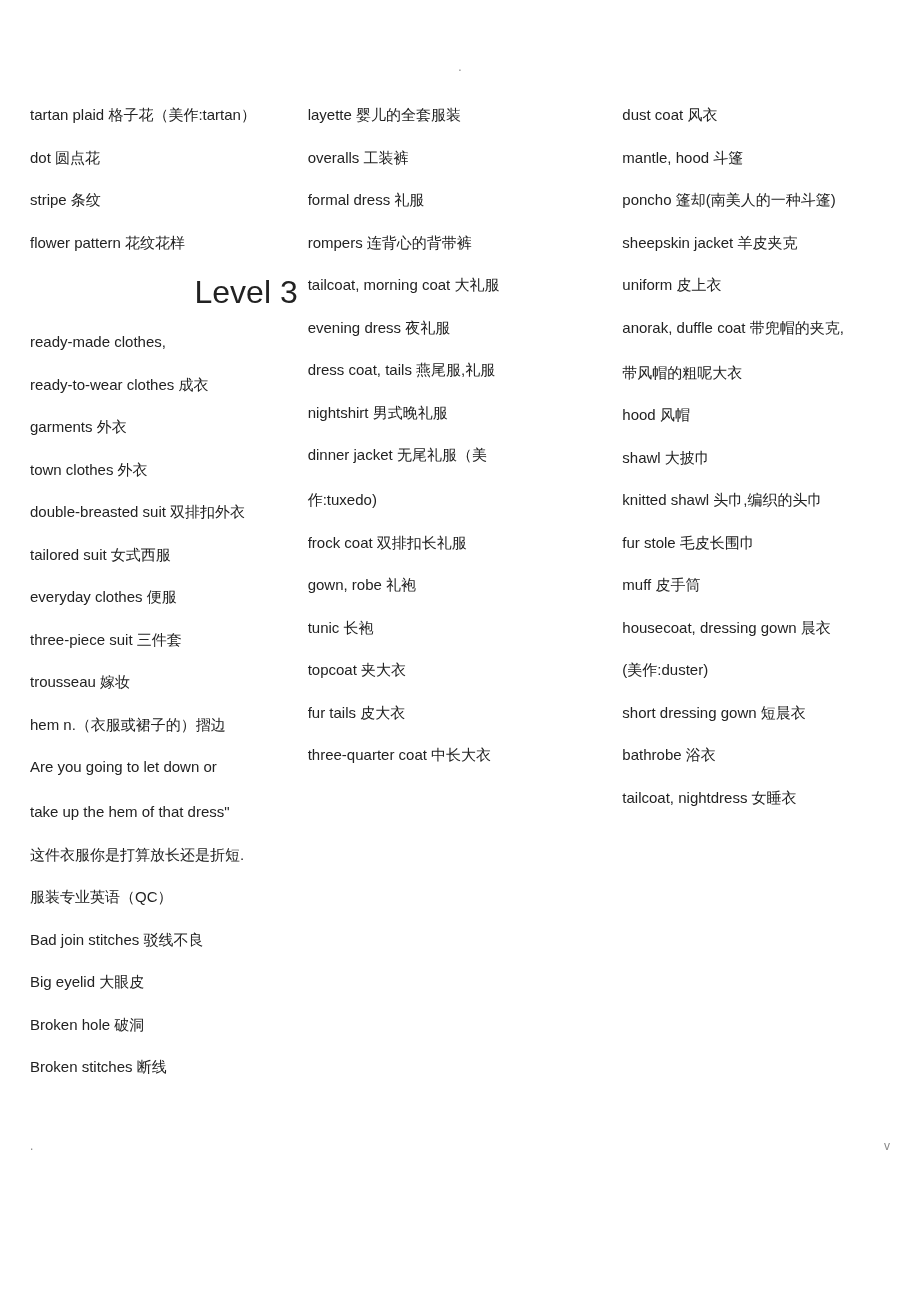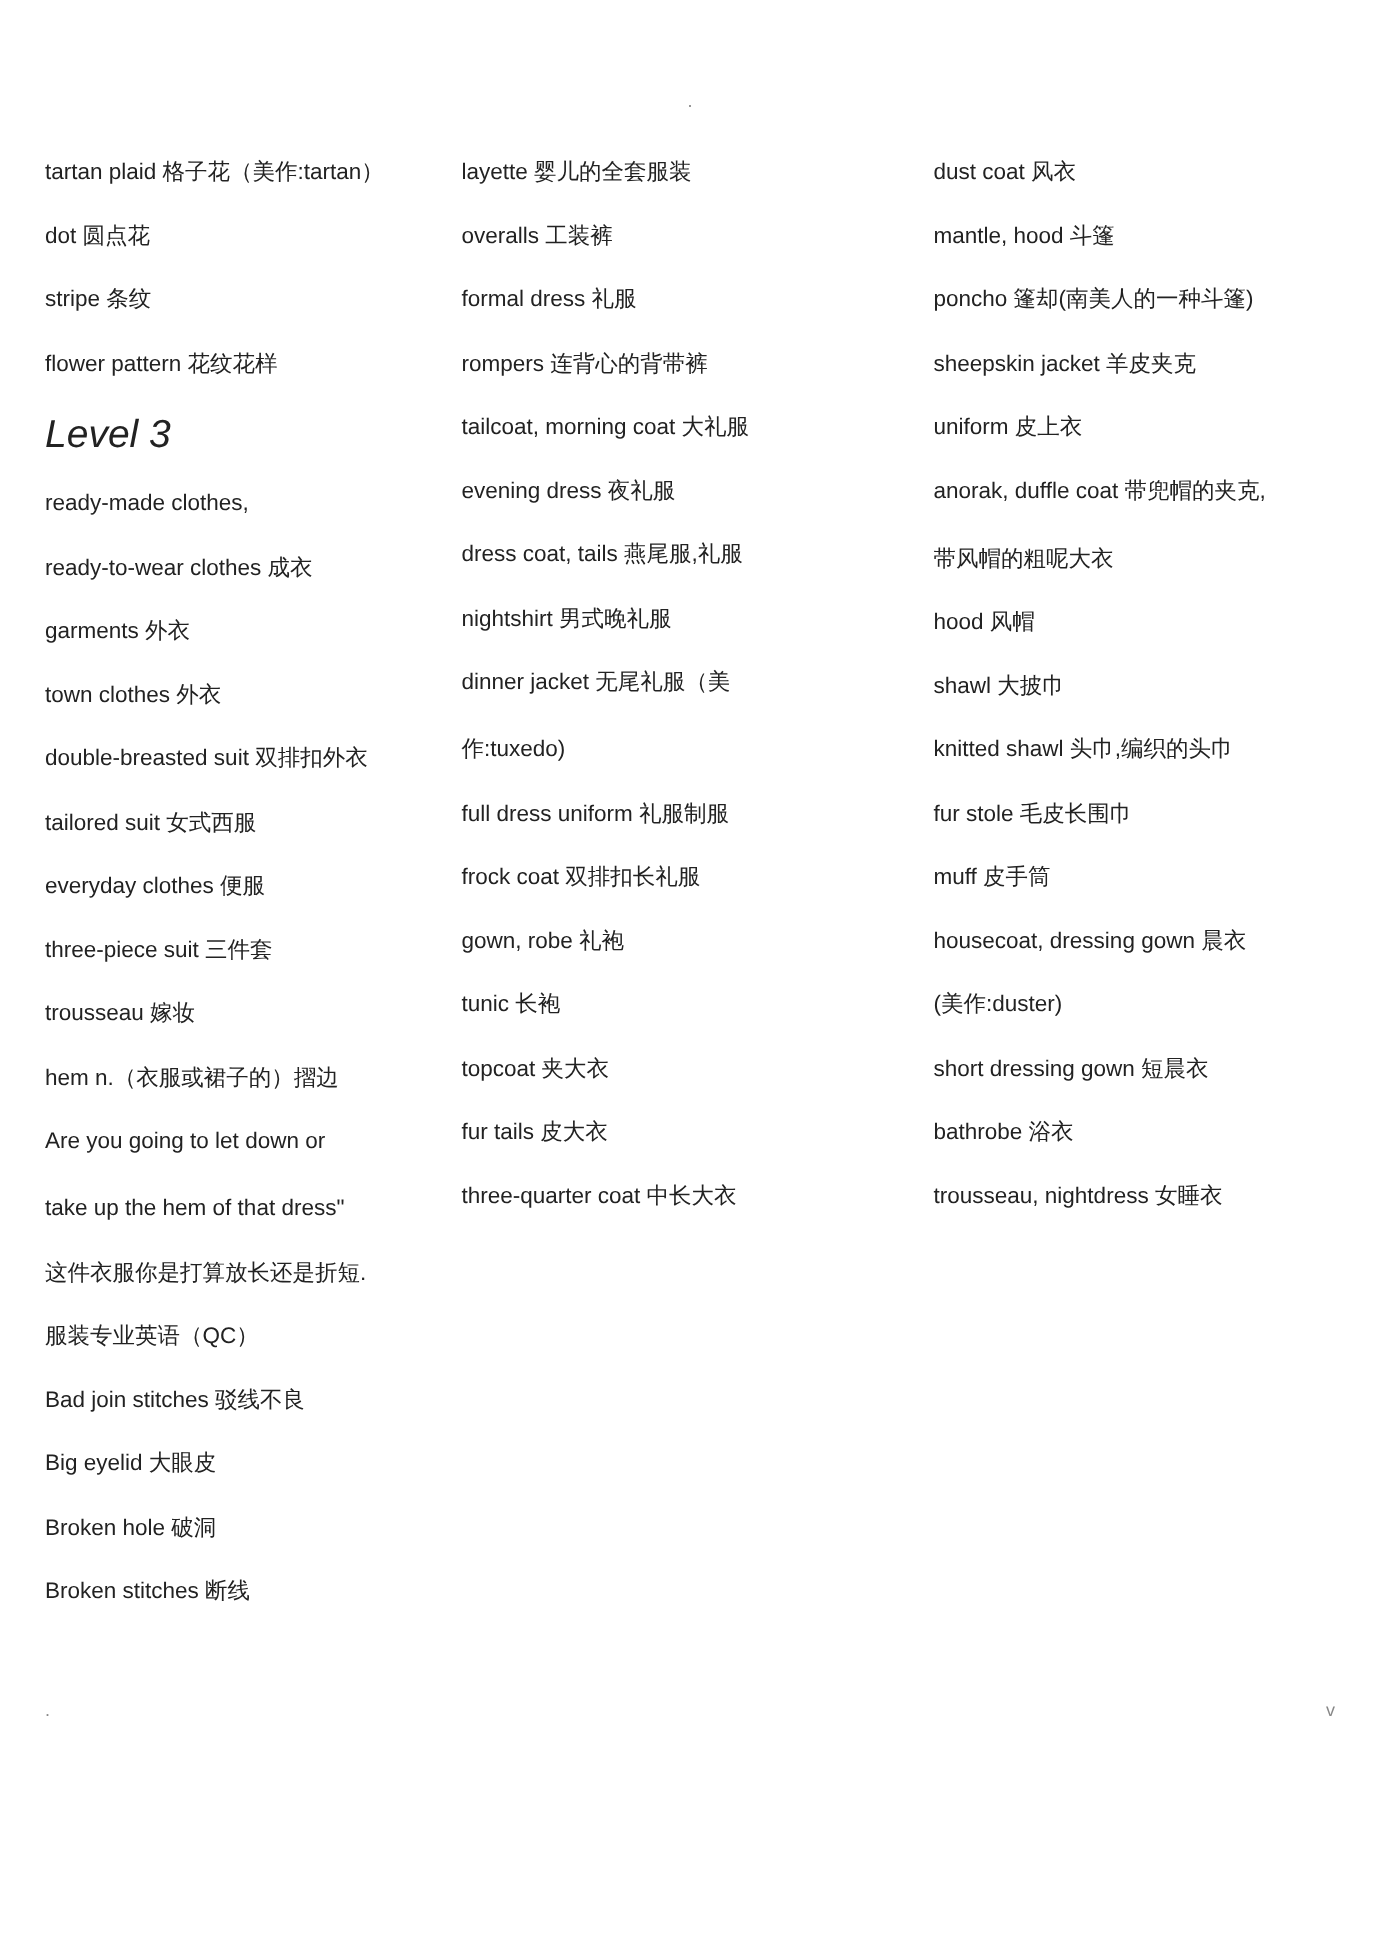--- a/index.html
+++ b/index.html
@@ -33,26 +33,25 @@
     .col {
       flex: 1;
       padding-right: 10px;
     }
     .col:last-child { padding-right: 0; margin-left: 37px; }
     .entry {
       margin-bottom: 20px;
       line-height: 1.5;
     }
     .level-heading {
-      font-size: 26px;
+      font-size: 32px;
       font-weight: normal;
-      text-align: left;
+      text-align: right;
       margin-bottom: 20px;
       margin-top: 4px;
-      font-style: italic;
     }
     .multi-line {
       margin-bottom: 20px;
       line-height: 1.5;
     }
   </style>
 </head>
 <body>
 
 <div class="page-dot-top">.</div>
@@ -85,21 +84,20 @@
   <div class="col" id="col2-container">
       <div class="entry">layette  婴儿的全套服装</div>
       <div class="entry">overalls  工装裤</div>
       <div class="entry">formal dress  礼服</div>
       <div class="entry">rompers  连背心的背带裤</div>
       <div class="entry">tailcoat, morning coat  大礼服</div>
       <div class="entry">evening dress  夜礼服</div>
       <div class="entry">dress coat, tails  燕尾服,礼服</div>
       <div class="entry">nightshirt  男式晚礼服</div>
       <div class="multi-line"><span>dinner jacket  无尾礼服（美</span><br><br><span>作:tuxedo)</span></div>
-      <div class="entry">full dress uniform  礼服制服</div>
       <div class="entry">frock coat  双排扣长礼服</div>
       <div class="entry">gown, robe  礼袍</div>
       <div class="entry">tunic  长袍</div>
       <div class="entry">topcoat  夹大衣</div>
       <div class="entry">fur tails  皮大衣</div>
       <div class="entry">three-quarter coat  中长大衣</div>
     </div>
   <div class="col" id="col3-container">
       <div class="entry">dust coat  风衣</div>
       <div class="entry">mantle, hood  斗篷</div>
@@ -109,20 +107,20 @@
       <div class="multi-line"><span>anorak, duffle coat  带兜帽的夹克,</span><br><br><span>带风帽的粗呢大衣</span></div>
       <div class="entry">hood  风帽</div>
       <div class="entry">shawl  大披巾</div>
       <div class="entry">knitted shawl  头巾,编织的头巾</div>
       <div class="entry">fur stole  毛皮长围巾</div>
       <div class="entry">muff  皮手筒</div>
       <div class="entry">housecoat, dressing gown  晨衣</div>
       <div class="entry">(美作:duster)</div>
       <div class="entry">short dressing gown  短晨衣</div>
       <div class="entry">bathrobe  浴衣</div>
-      <div class="entry">trousseau, nightdress  女睡衣</div>
+      <div class="entry">tailcoat, nightdress  女睡衣</div>
     </div>
 </div>
 
 <div class="page-dot-bottom">
   <span>.</span>
   <span>v</span>
 </div>
 
 </body></html>

